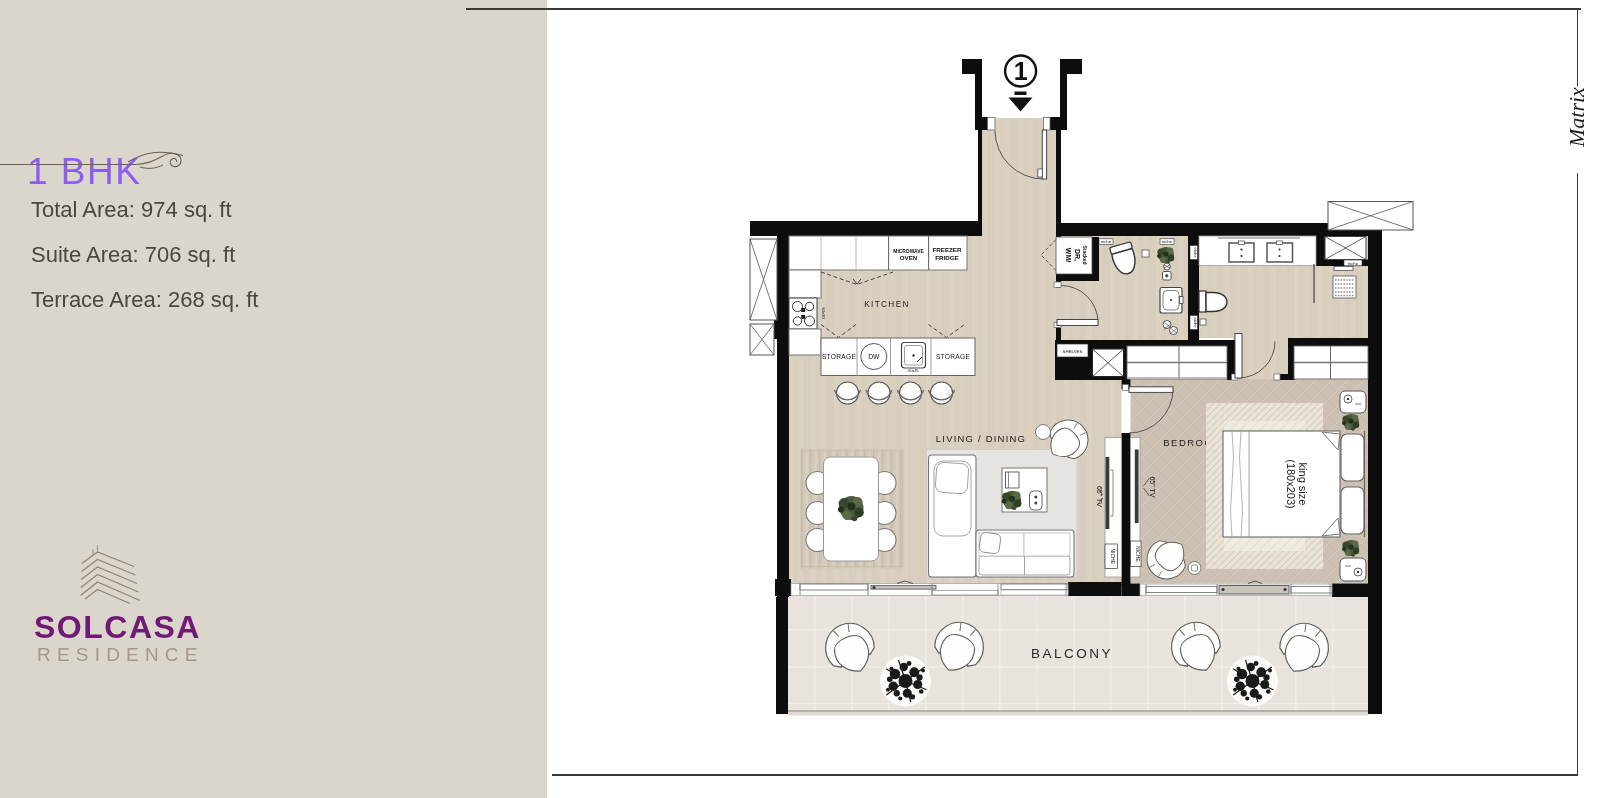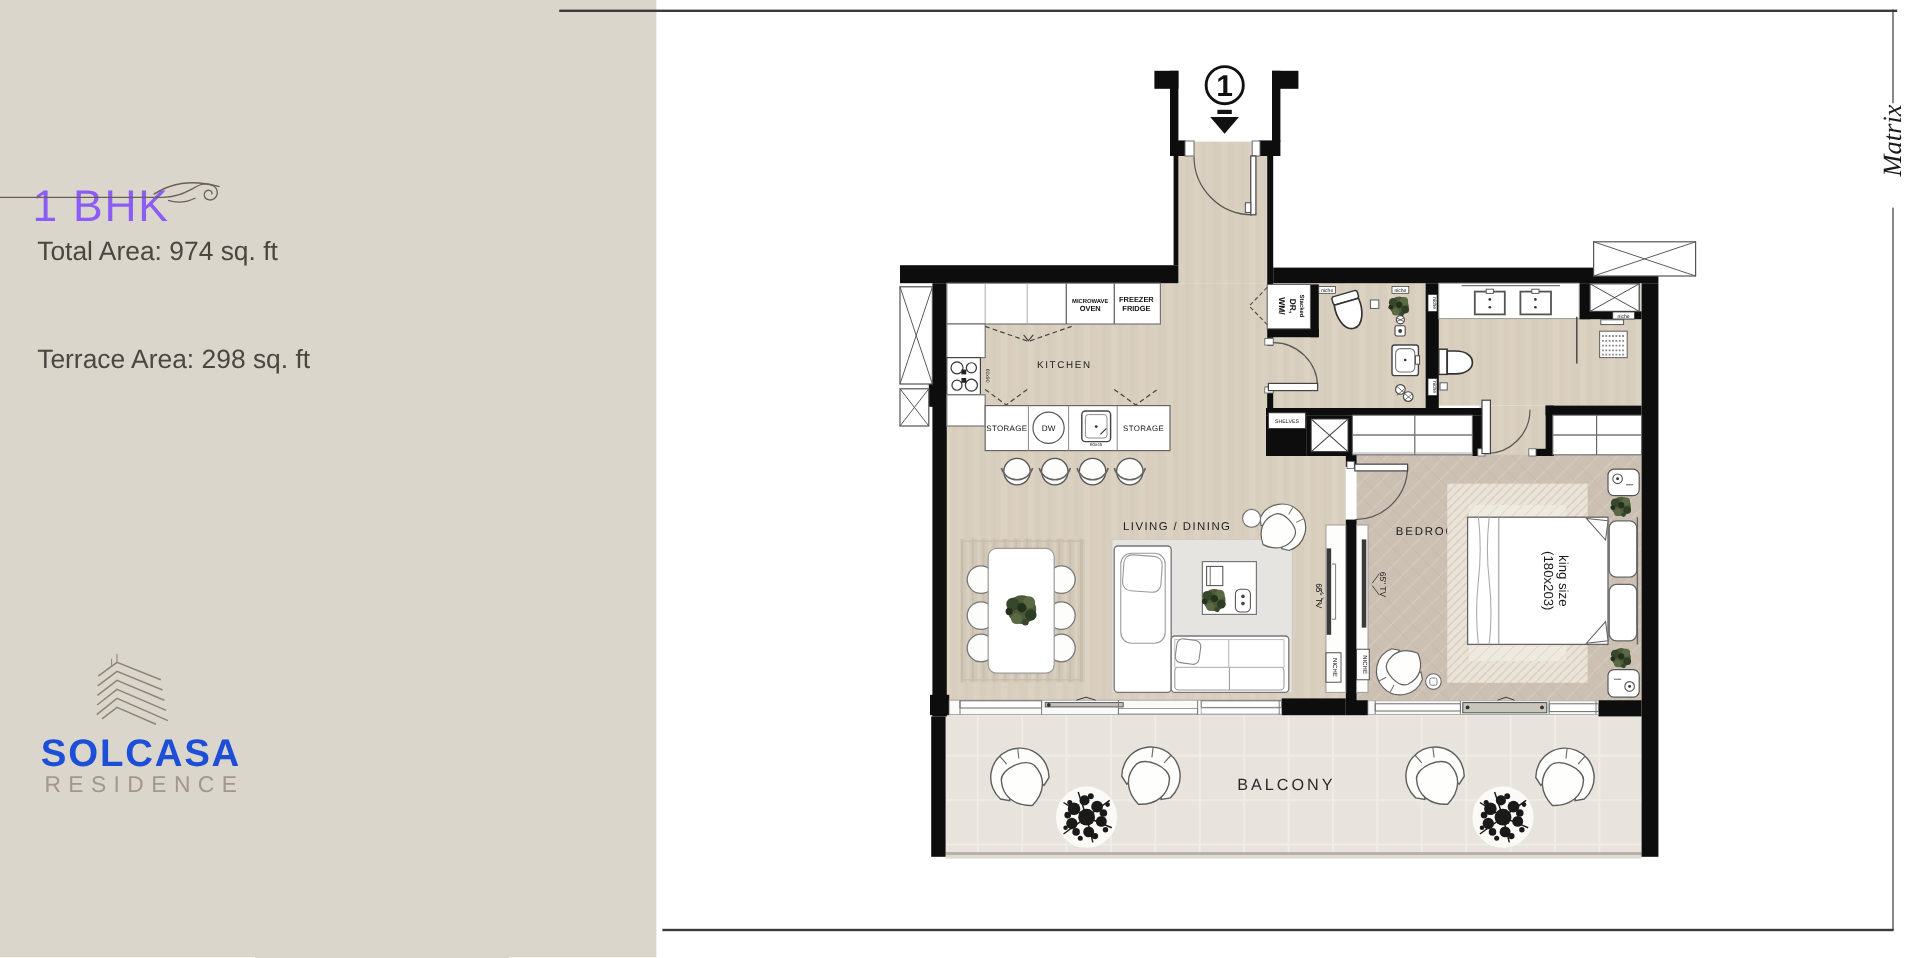--- a/index.html
+++ b/index.html
@@ -1,20 +1,20 @@
 <!DOCTYPE html>
 <html><head>
 <meta charset="utf-8">
 <style>
   html,body{margin:0;padding:0;background:#ffffff;width:1600px;height:798px;overflow:hidden;}
   #page{position:relative;width:1600px;height:798px;font-family:"Liberation Sans",sans-serif;}
   #side{position:absolute;left:0;top:0;width:547px;height:798px;background:#dbd6cc;}
   .t1{position:absolute;left:27px;top:127px;font-size:37px;letter-spacing:1.5px;color:#8b5cf6;margin-top:24px;}
   .ta{position:absolute;left:31px;color:#4b463f;font-size:22px;text-align:right;}
-  .sol{position:absolute;left:34px;top:609px;font-size:32px;font-weight:bold;letter-spacing:1.5px;color:#1d4ed8;}
+  .sol{position:absolute;left:34px;top:609px;font-size:32px;font-weight:bold;letter-spacing:1.5px;color:#701a75;}
   .res{position:absolute;left:37px;top:644px;font-size:19px;letter-spacing:6.2px;color:#a2978a;text-align:right;}
   .frameline{position:absolute;background:#3a3a3a;}
   #matrix{position:absolute;left:1561px;top:118px;width:32px;text-align:center;font-family:"Liberation Serif",serif;font-style:italic;font-size:22px;color:#1a1a1a;transform:rotate(-90deg);transform-origin:center;white-space:nowrap;}
 </style>
 </head>
 <body>
 <div id="page">
 
   <div id="side"></div>
 
@@ -22,22 +22,23 @@
 
   <svg id="swirl" style="position:absolute;left:0;top:140px" width="210" height="50" viewBox="0 0 210 50">
     <path d="M0,24.5 L136,24.5 C148,24 154,20.5 161,17" fill="none" stroke="#6a6055" stroke-width="1.2"></path>
     <path d="M128,22 C142,13 158,9 183,15.5" fill="none" stroke="#6a6055" stroke-width="1.1"></path>
     <path d="M140,27 C148,29.5 156,28.5 163,25" fill="none" stroke="#6a6055" stroke-width="1"></path>
     <path d="M161,17 c6,-4 12,-5 17,-2 c4,2.5 4,8 0.5,10.5 c-3,2.2 -7.5,1 -8.3,-2.3 c-0.6,-2.6 1.6,-5 4.3,-4.6 c1.8,0.3 2.6,2 1.9,3.4" fill="none" stroke="#6a6055" stroke-width="1.1"></path>
   </svg>
 
   <div class="ta" style="top:197px">Total Area: 974 sq. ft</div>
 
-
-  <div class="ta" style="top:287px">Terrace Area: 298 sq. ft</div>
+  <div class="ta" style="top:242px">Suite Area: 706 sq. ft</div>
+
+  <div class="ta" style="top:287px">Terrace Area: 268 sq. ft</div>
 
   <svg id="logoicon" style="position:absolute;left:60px;top:535px" width="160" height="75" viewBox="0 0 160 75">
     <g fill="none" stroke="#8f8478" stroke-width="1.3">
       <path d="M21.8,28.5 L37.5,17 L74,31.5"></path>
       <path d="M21.5,36.5 L37.5,24.5 L75.5,40"></path>
       <path d="M21.2,44.5 L37.5,32 L77,48.5"></path>
       <path d="M20.9,52.5 L37.5,39.5 L78.5,57"></path>
       <path d="M20.6,60.5 L37.5,47 L80,65.5"></path>
       <path d="M25,64 L37.5,54.5 L70,68.5"></path>
       <path d="M37.5,17 L37.5,10" stroke-width="0.9"></path>

